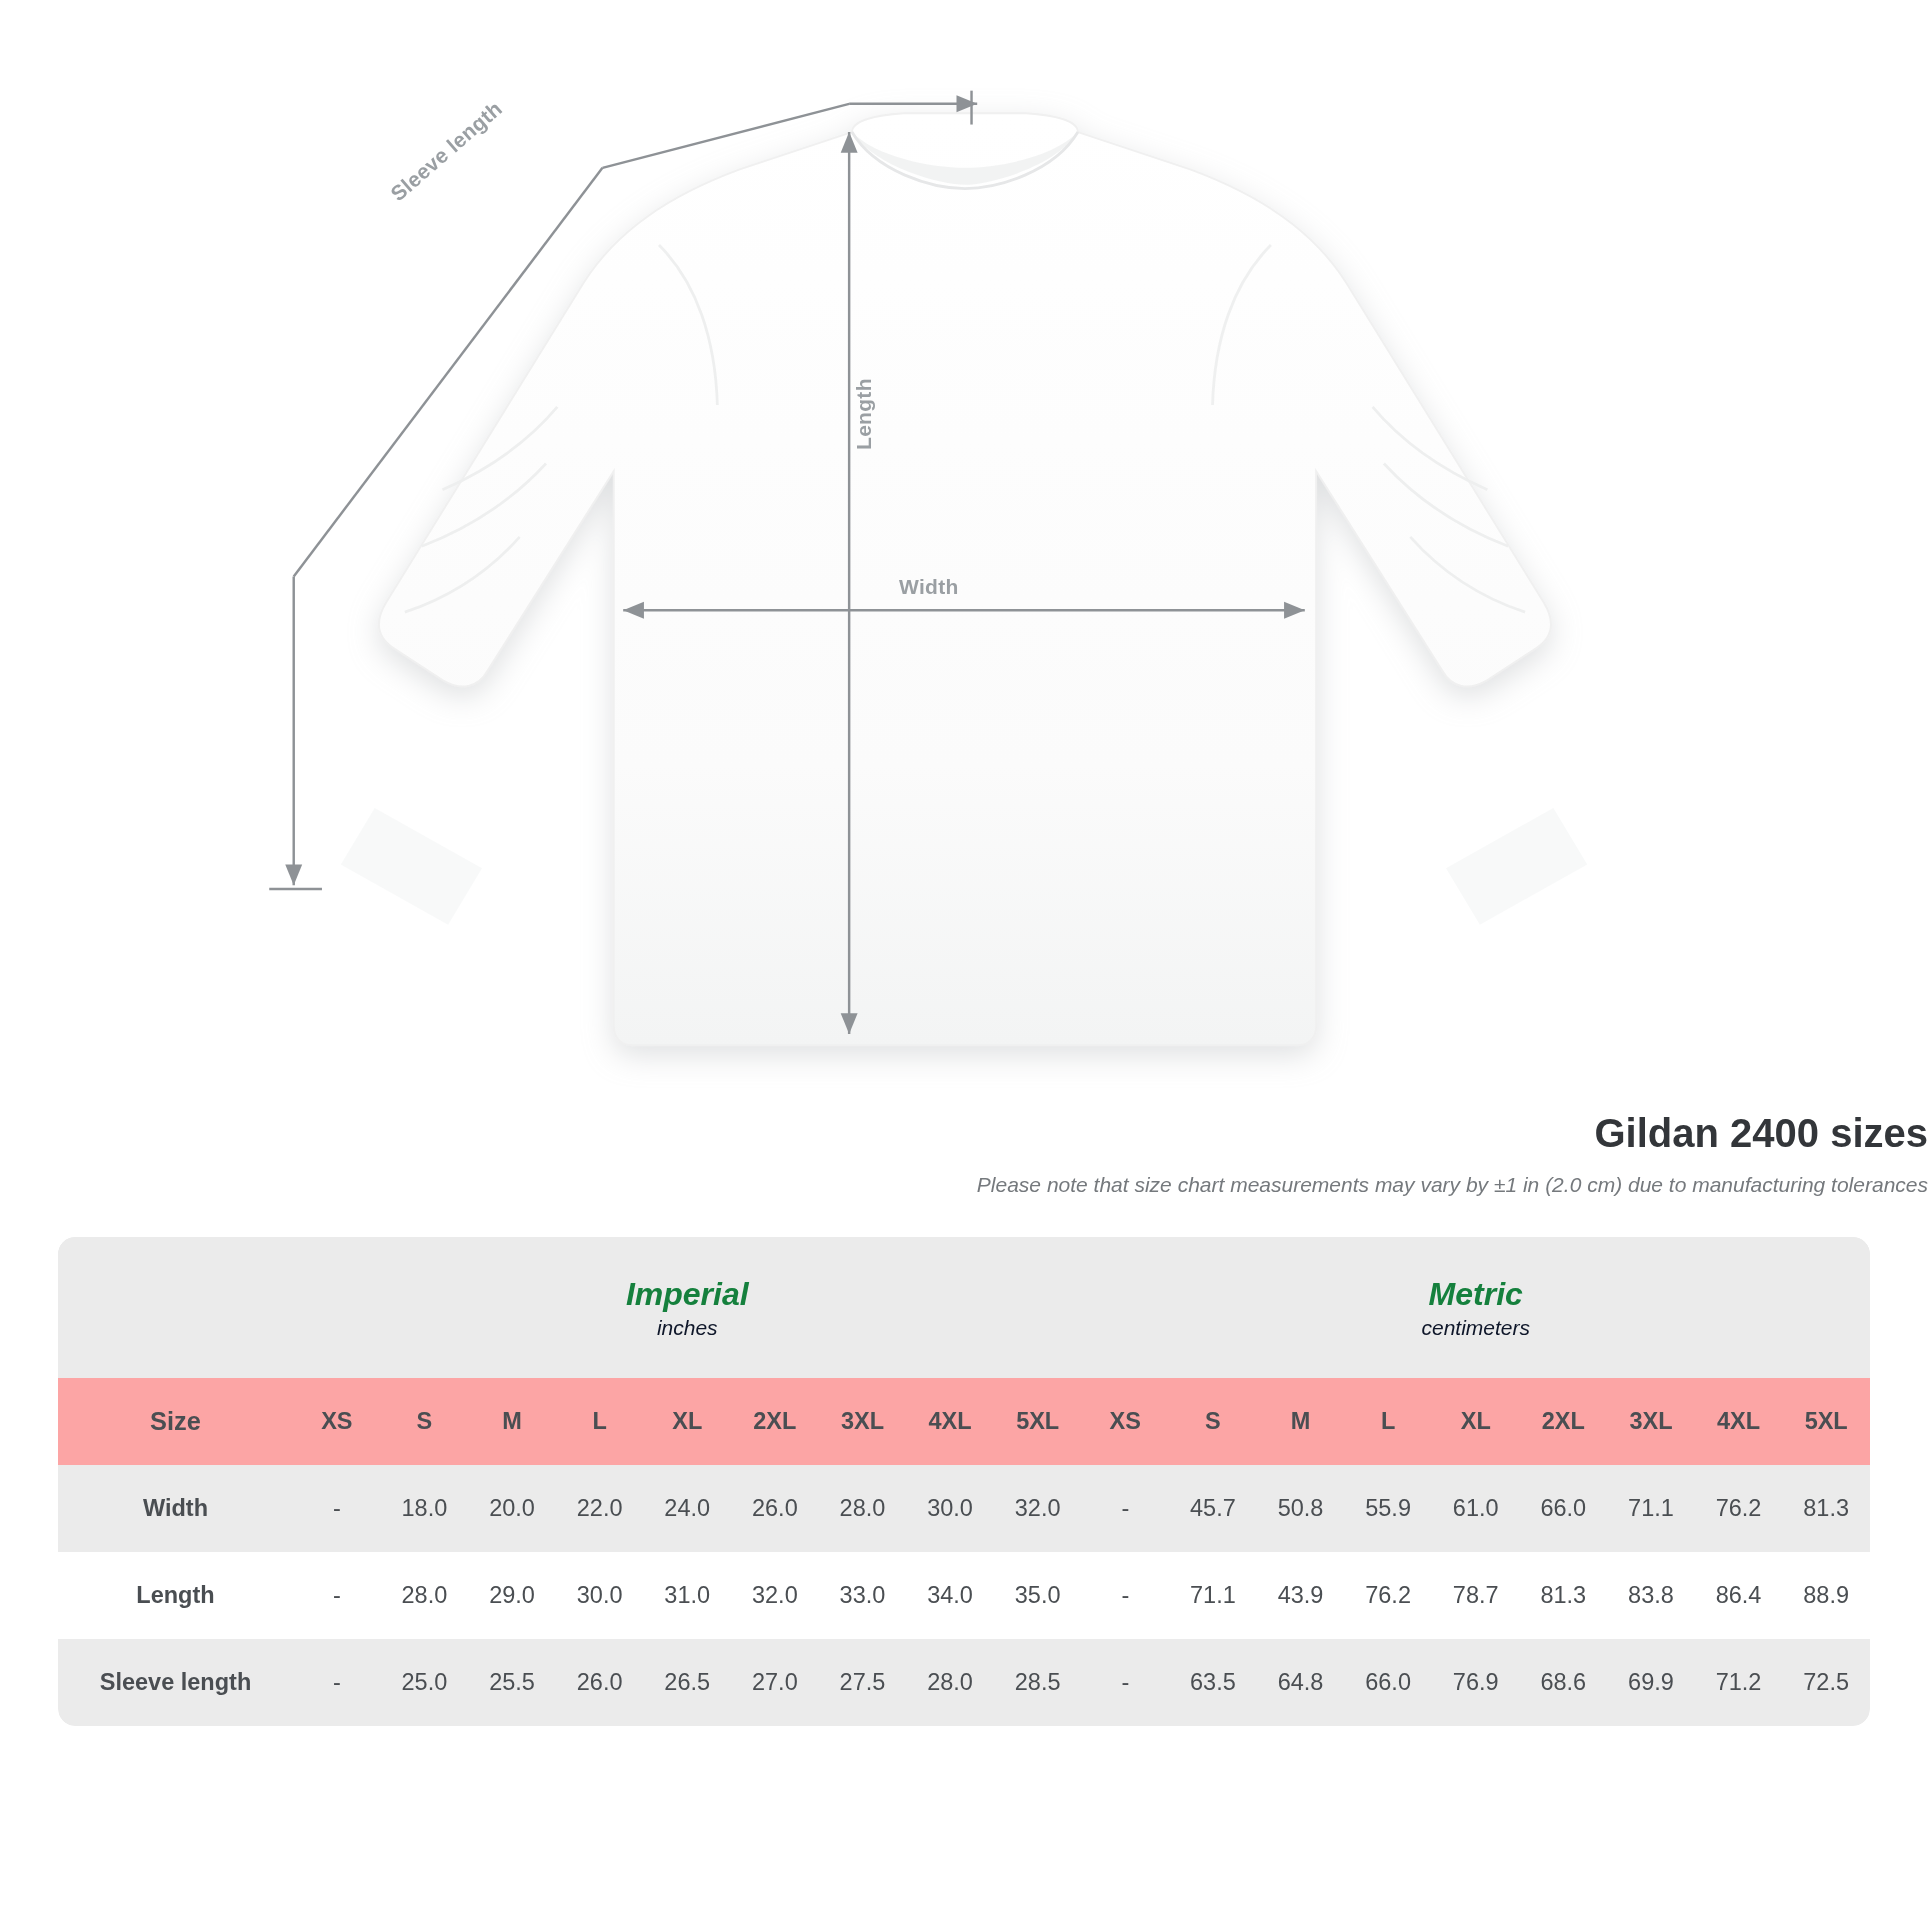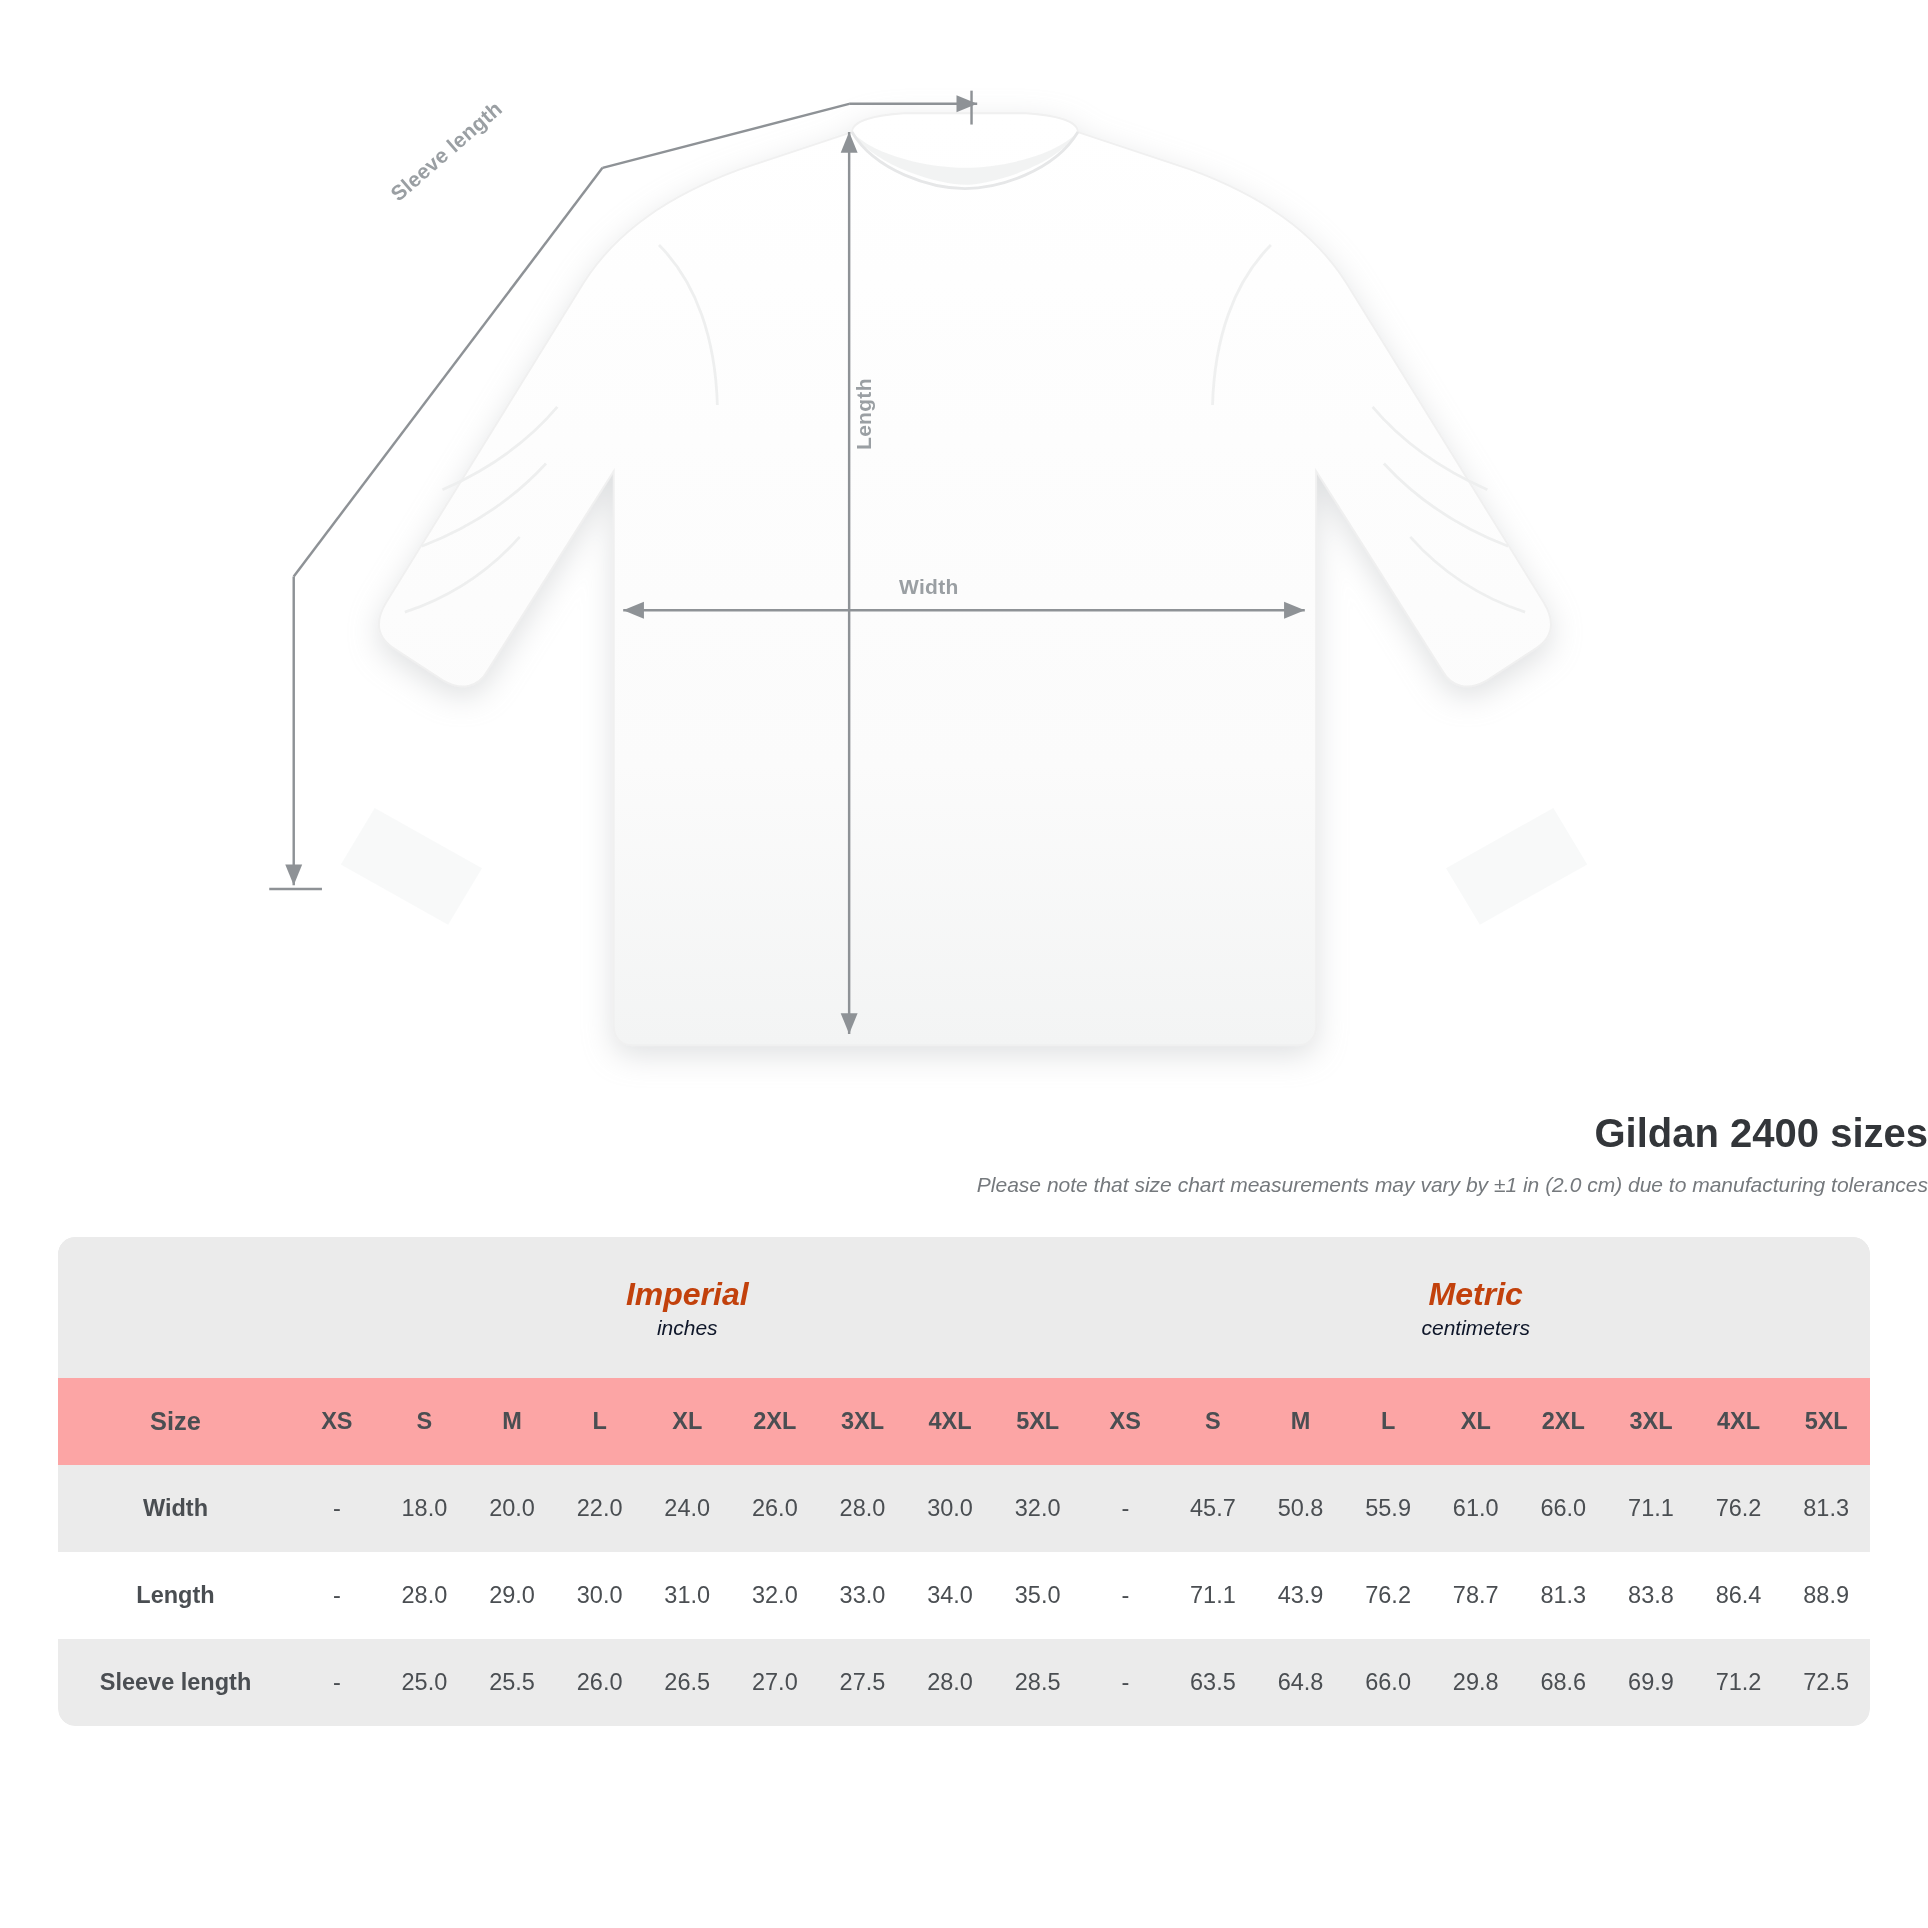--- a/index.html
+++ b/index.html
@@ -100,21 +100,21 @@
     height: 141px;
   }
   .unit-head td {
     background: #ebebeb;
     height: 141px;
   }
   .unit-title {
     font-size: 32px;
     font-style: italic;
     font-weight: bold;
-    color: #c2410c;
+    color: #15803d;
     line-height: 1.25;
   }
   .unit-sub {
     font-size: 21px;
     font-style: italic;
     color: #0f172a;
     line-height: 1.3;
   }
   .row-head td {
     background: #fca5a5;
@@ -321,21 +321,21 @@
             <td>26.0</td>
             <td>26.5</td>
             <td>27.0</td>
             <td>27.5</td>
             <td>28.0</td>
             <td>28.5</td>
             <td>-</td>
             <td>63.5</td>
             <td>64.8</td>
             <td>66.0</td>
-            <td>29.8</td>
+            <td>76.9</td>
             <td>68.6</td>
             <td>69.9</td>
             <td>71.2</td>
             <td>72.5</td>
           </tr>
         </tbody>
     </table>
   </div>
 
 </div>

